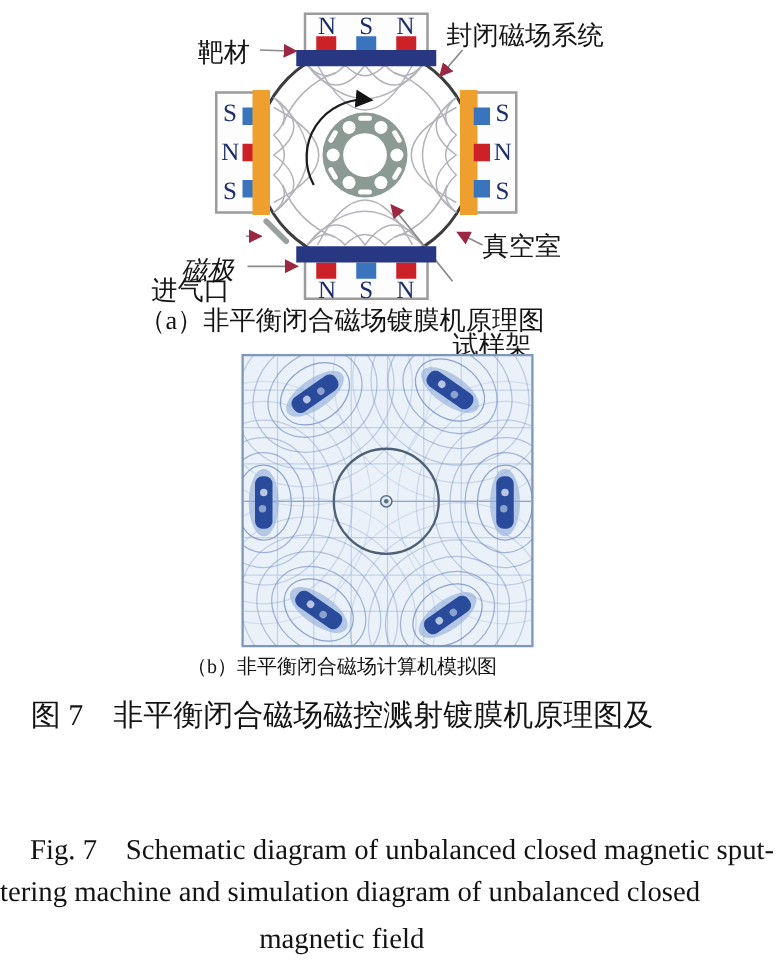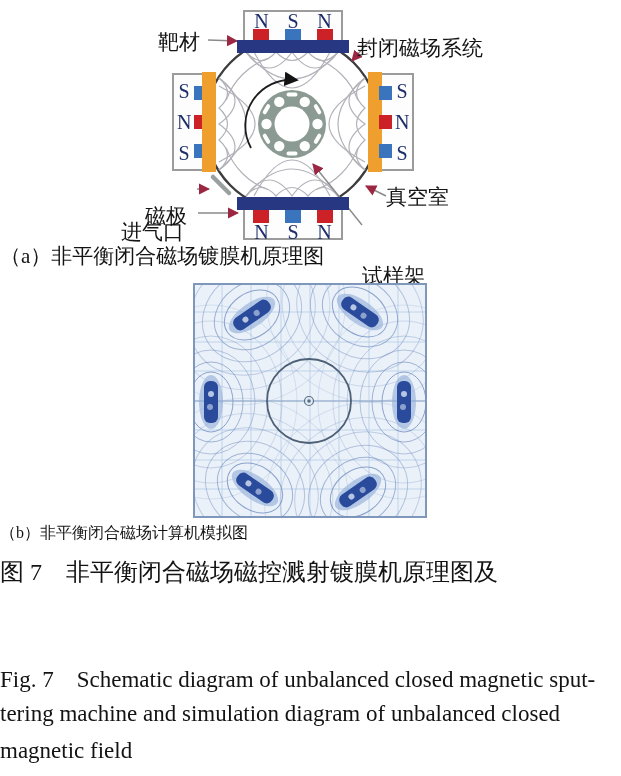--- a/index.html
+++ b/index.html
@@ -39,33 +39,33 @@
   #mag-left  .blocks-col { left:20px; }
   #mag-left  .bar-v { right:-6px; }
   #mag-right { left:374px; }
   #mag-right .poles-col  { right:3px; }
   #mag-right .blocks-col { right:20px; }
   #mag-right .bar-v { left:-8px; }
 
   
   .dlabel { position:absolute; font-size:21px; color:#151515; white-space:nowrap; }
   #lbl-target  { left:158px; top:28px;  }
-  #lbl-system  { left:357px; top:14px;margin-top:20px;  }
+  #lbl-system  { left:357px; top:14px;  }
   #lbl-inlet   { left:121px; top:178px;margin-top:40px; }
-  #lbl-pole    { left:145px; top:202px; }
+  #lbl-pole    { left:145px; top:202px;font-style:italic; }
   #lbl-vacuum  { left:386px; top:183px; }
   #lbl-holder  { left:362px; top:214px;margin-top:48px; }
 
   
-  .cap { position:absolute; left:0; width:547px; text-align:left; color:#131313; white-space:nowrap; }
+  .cap { position:absolute; left:0; width:547px; text-align:center; color:#131313; white-space:nowrap; }
   #cap-a { top:242px; font-size:21px; }
   #cap-b { top:523px; font-size:16px; }
   #zh1   { top:556px; font-size:24px; }
   #zh2   { top:621px; font-size:24px; }
-  #en1   { top:664px; font-size:23px; }
+  #en1   { top:664px; font-size:23px;padding-left:24px; }
   #en2   { top:701px; font-size:23px; }
   #en3   { top:738px; font-size:23px; }
 
   
   #sim { position:absolute; left:193px; top:283px; }
 </style>
 </head>
 <body>
 
 <div class="page">

